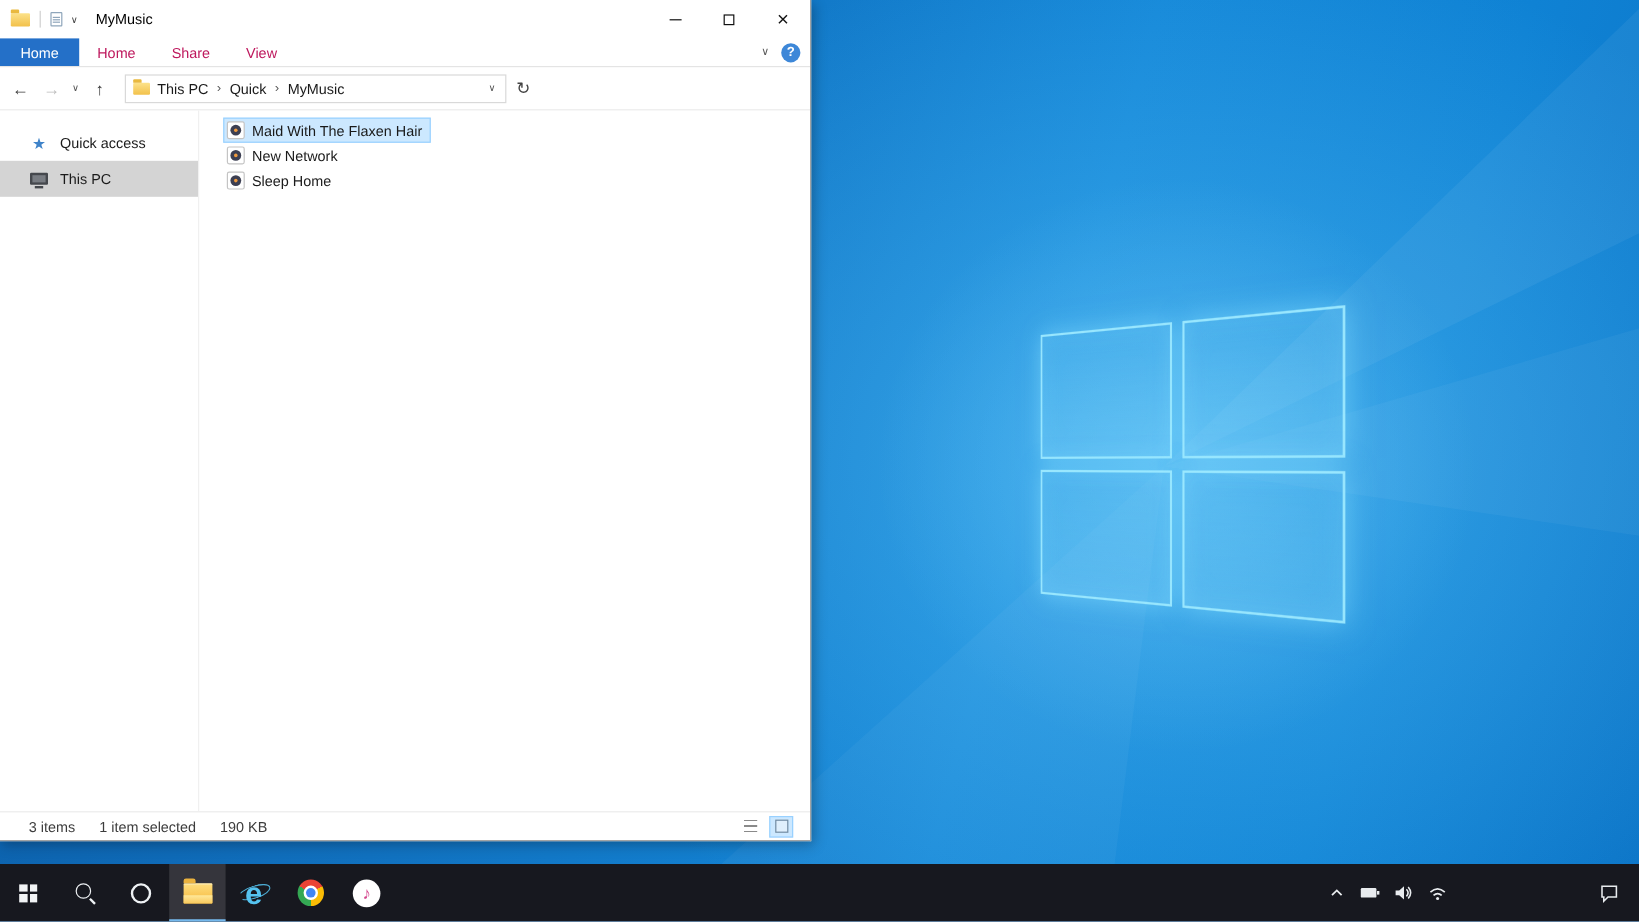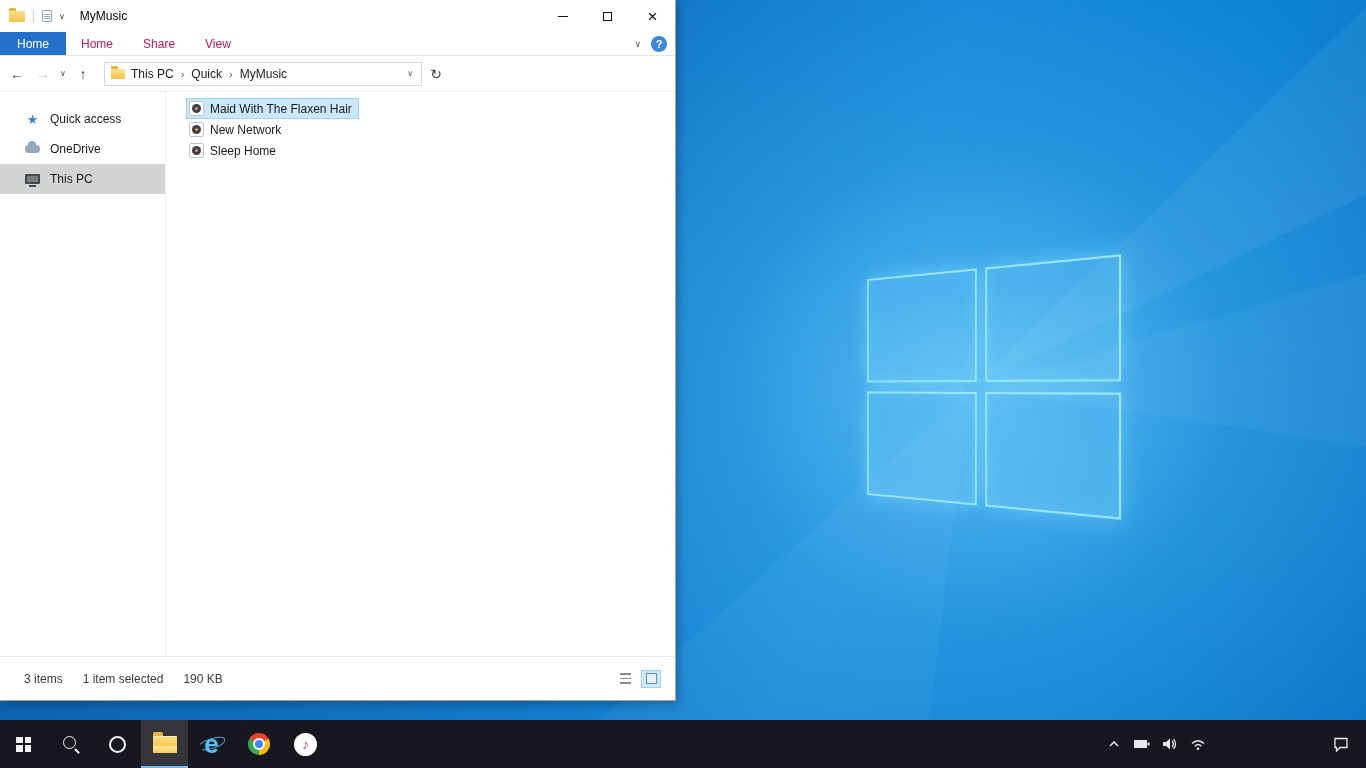--- a/index.html
+++ b/index.html
@@ -104,21 +104,21 @@
   .filelist { flex:1; padding:6px 0 0 20px; }
   .file-row { display:flex; align-items:center; gap:6px; height:21px; width:max-content;
     padding:0 6px 0 2px; font-size:12px; color:#1a1a1a; border:1px solid transparent; }
   .file-row.selected { background:#cce8ff; border-color:#99d1ff; }
   .icon-music { width:15px; height:15px; background:#fff; border:1px solid #c4c4c4; border-radius:2px;
     display:flex; align-items:center; justify-content:center; flex:0 0 auto; }
   .disc { position:relative; width:9px; height:9px; border-radius:50%; background:#3c3f52; }
   .disc::after { content:""; position:absolute; left:3px; top:3px; width:3px; height:3px;
     border-radius:50%; background:#ef9b3e; }
 
-  .statusbar { height:44px; flex:0 0 auto; border-top:1px solid #ebebeb; display:flex;
+  .statusbar { height:24px; flex:0 0 auto; border-top:1px solid #ebebeb; display:flex;
     align-items:center; padding:0 14px 0 24px; font-size:12px; color:#3c3c3c; gap:20px; }
   .status-views { margin-left:auto; display:flex; gap:6px; }
   .view-btn { width:20px; height:18px; display:flex; align-items:center; justify-content:center;
     border:1px solid transparent; }
   .view-btn.active { background:#cce8ff; border-color:#99d1ff; }
   .vi-details { width:11px; height:11px;
     background:repeating-linear-gradient(#8a8a8a 0 1.5px, transparent 1.5px 4.6px); }
   .vi-thumbs { width:11px; height:11px; border:1px solid #6f8aa2; background:#dfeffc; }
 
   
@@ -231,26 +231,20 @@
 
     <div class="content">
 
       <div class="sidebar">
         <div class="side-item">
           <span class="side-icon">
             <span class="icon-star">★</span>
           </span>
           <span>Quick access</span>
         </div>
-        <div class="side-item">
-          <span class="side-icon">
-            <span class="icon-cloud"></span>
-          </span>
-          <span>OneDrive</span>
-        </div>
         <div class="side-item selected">
           <span class="side-icon">
             <span class="icon-pc"></span>
           </span>
           <span>This PC</span>
         </div>
       </div>
 
       <div class="filelist">
         <div class="file-row selected">

